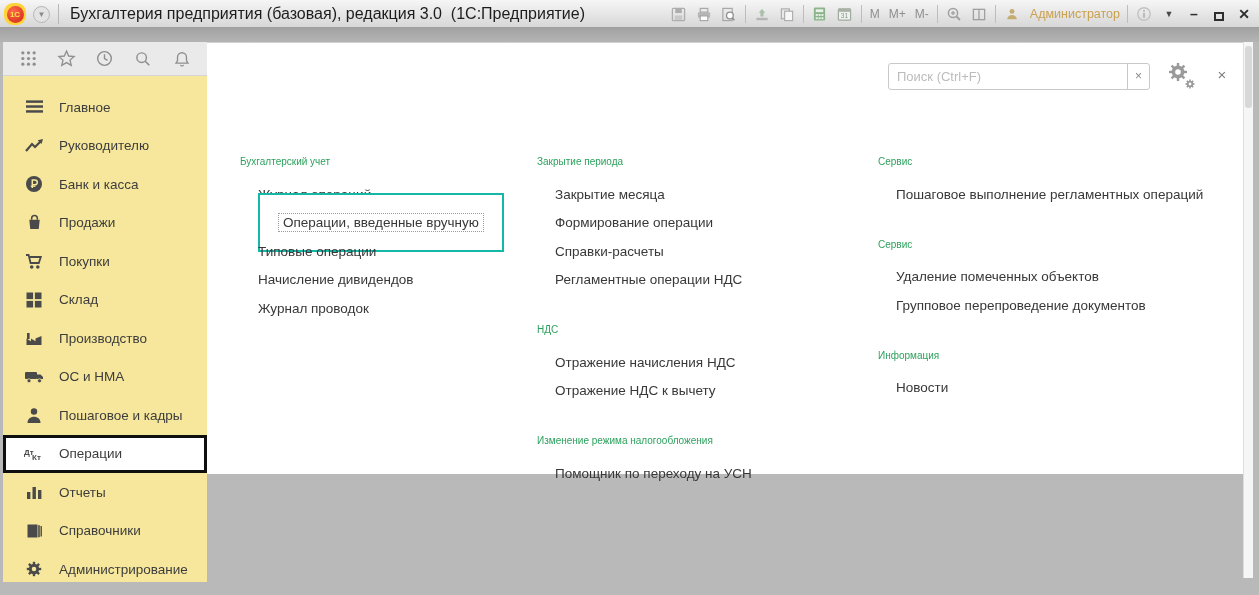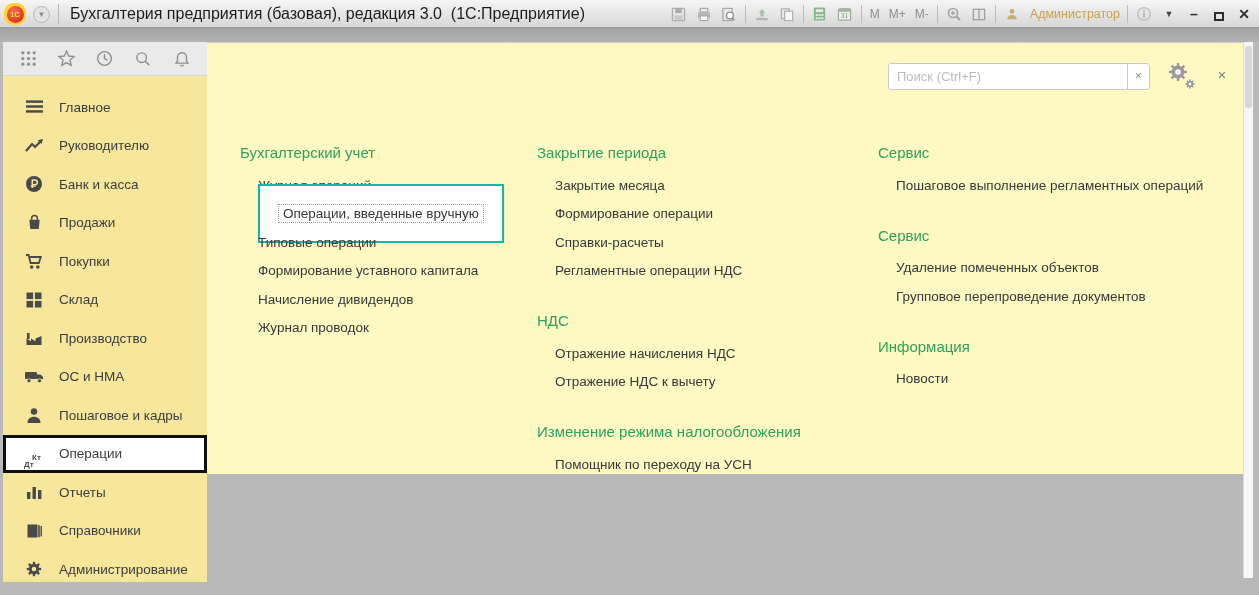--- a/index.html
+++ b/index.html
@@ -60,26 +60,26 @@
   }
   .sb-row {
     height:38.5px; display:flex; align-items:center; padding-left:20px;
     color:#3d3d3d; font-size:13.5px; cursor:default;
   }
   .sb-ic { width:22px; height:20px; margin-right:14px; display:flex; align-items:center; justify-content:center; flex:none; }
   .sb-row.selected {
     background:#ffffff; border:3px solid #0f0f0f; padding-left:17px;
   }
   .dtkt { position:relative; width:22px; height:20px; font-weight:bold; color:#4a4a4a; }
-  .dtkt .dt { position:absolute; left:1px; top:16px; font-size:8px; }
+  .dtkt .dt { position:absolute; left:1px; top:4px; font-size:8px; }
   .dtkt .kt { position:absolute; left:9px; top:9px; font-size:8px; }
   
   .content {
     position:absolute; left:207px; top:42px; width:1036px; height:432px;
-    background:#fef9c3; border-top:1px solid #cfcfcf;
+    background:#ffffff; border-top:1px solid #cfcfcf;
   }
   .scrollbar {
     position:absolute; left:1243px; top:42px; width:10px; height:536px;
     background:#f6f6f6; border-left:1px solid #dedede;
   }
   .scroll-thumb { position:absolute; left:1px; top:4px; width:7px; height:62px; background:#d8d8d8; border-radius:3px; }
   .search-input {
     position:absolute; left:681px; top:20px; width:240px; height:27px;
     border:1px solid #c9c9c9; border-radius:3px 0 0 3px; padding:0 8px;
     font-size:13px; color:#444; outline:none; font-family:"Liberation Sans",sans-serif;
@@ -91,21 +91,21 @@
     color:#8a8a8a; font-size:12px; text-align:center; line-height:25px; cursor:pointer;
   }
   .settings-gear { position:absolute; left:960px; top:18px; width:30px; height:30px; cursor:pointer; }
   .panel-close { position:absolute; left:1005px; top:22px; width:20px; height:20px;
     color:#7d7d7d; font-size:15px; text-align:center; line-height:20px; cursor:pointer; }
   .col { position:absolute; top:100px; }
   .col1 { left:33px;  width:290px; }
   .col2 { left:330px; width:335px; }
   .col3 { left:671px; width:360px; }
   .section { margin-bottom:26px; }
-  .sec-title { font-size:15px; color:#2da15d; height:20px; line-height:20px; margin-bottom:8px; }
+  .sec-title { font-size:10px; color:#2da15d; height:20px; line-height:20px; margin-bottom:8px;margin-top:9px; }
   .link-row { height:28.5px; display:flex; align-items:center; padding-left:18px; }
   .link { font-size:13.5px; color:#383838; cursor:pointer; }
   .link-selected { border:2px solid #14b8a6; padding:18px; background:#fff; }
   .link-selected .inner { display:inline-block; border:1px dotted #9b9b9b; padding:1px 4px; }
   svg { display:block; }
 </style>
 </head>
 <body>
 
 <div class="window">
@@ -451,23 +451,20 @@
           </div>
         <div class="link-row">
           <span class="link link-selected">
             <span class="inner">Операции, введенные вручную</span>
           </span>
         </div>
         <div class="link-row">
             <span class="link">Типовые операции</span>
           </div>
         <div class="link-row">
-            <span class="link">Формирование уставного капитала</span>
-          </div>
-        <div class="link-row">
             <span class="link">Начисление дивидендов</span>
           </div>
         <div class="link-row">
             <span class="link">Журнал проводок</span>
           </div>
       </div>
     </div>
 
     <div class="col col2">
       <div class="section">

